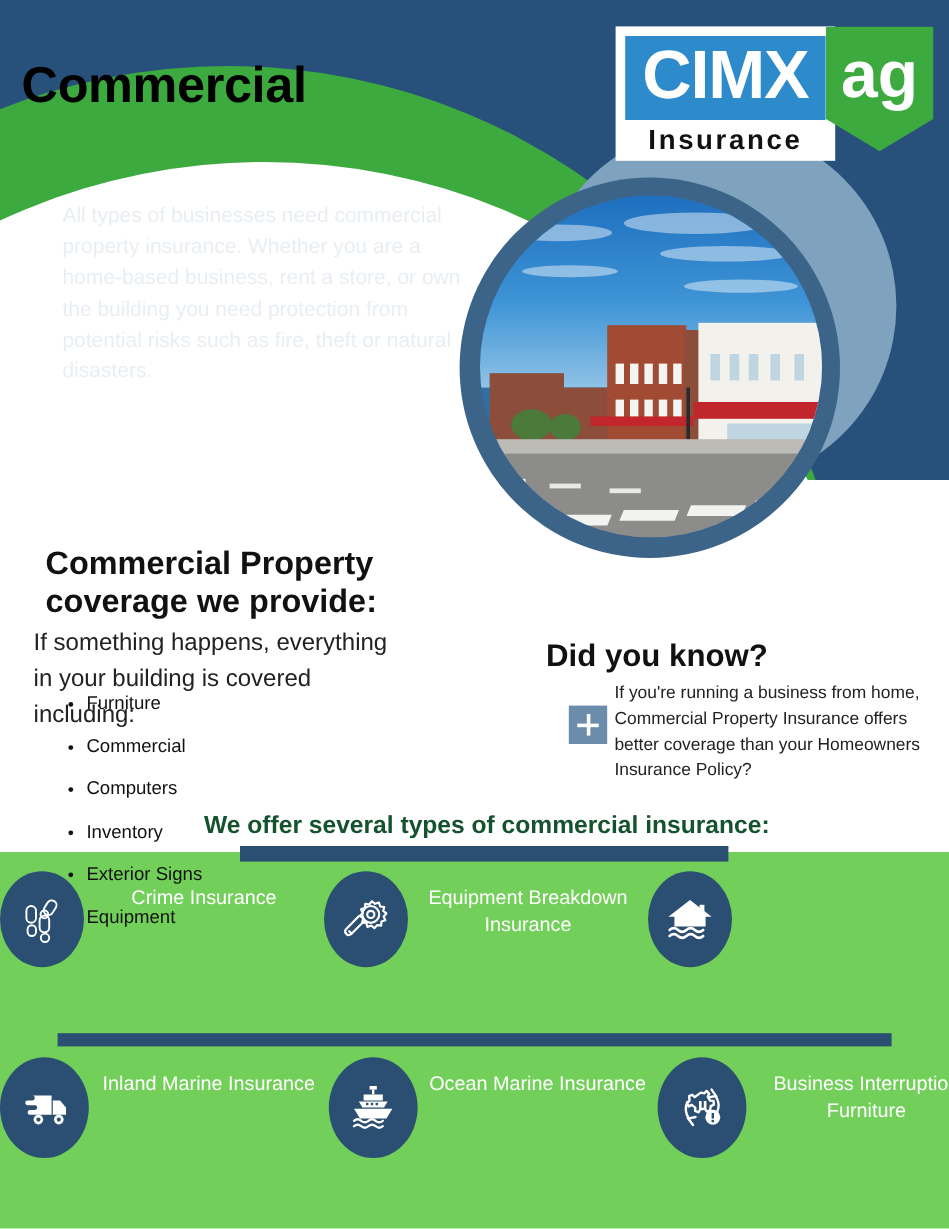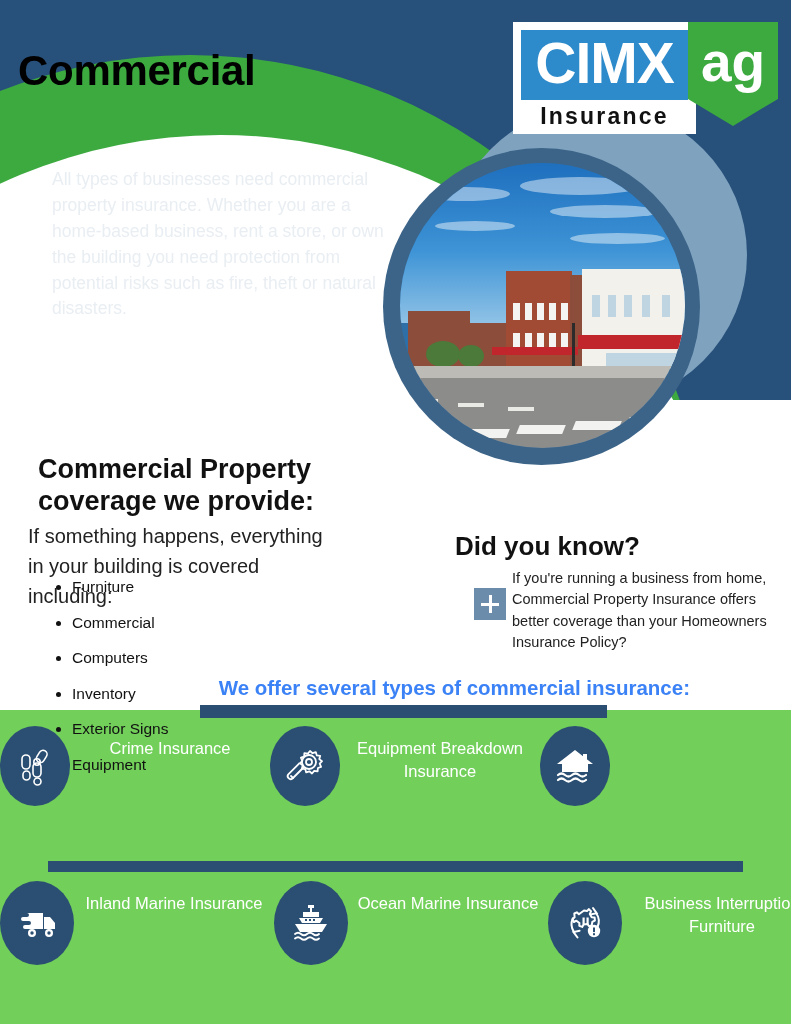--- a/index.html
+++ b/index.html
@@ -123,21 +123,21 @@
   }
   .dyk-plus::before{left:7px;top:14.5px;width:18px;height:3.5px;}
   .dyk-plus::after{left:14.5px;top:7px;width:3.5px;height:18px;}
   .dyk-body{
     position:absolute;left:512px;top:568px;width:262px;z-index:10;
     color:#222222;font-size:14.5px;line-height:1.48;
   }
 
   .offer-title{
     position:absolute;left:170px;top:676px;width:520px;z-index:12;
-    color:#3b82f6;font-size:20.5px;font-weight:bold;text-align:right;
+    color:#14532d;font-size:20.5px;font-weight:bold;text-align:left;
   }
   .offer-bar{
     position:absolute;left:200px;top:705px;width:407px;height:13px;z-index:12;
     background:#2B4F72;
   }
 
   
   .green-panel{
     position:absolute;left:0;top:710px;width:791px;height:314px;
     background:#72D05A;z-index:8;

